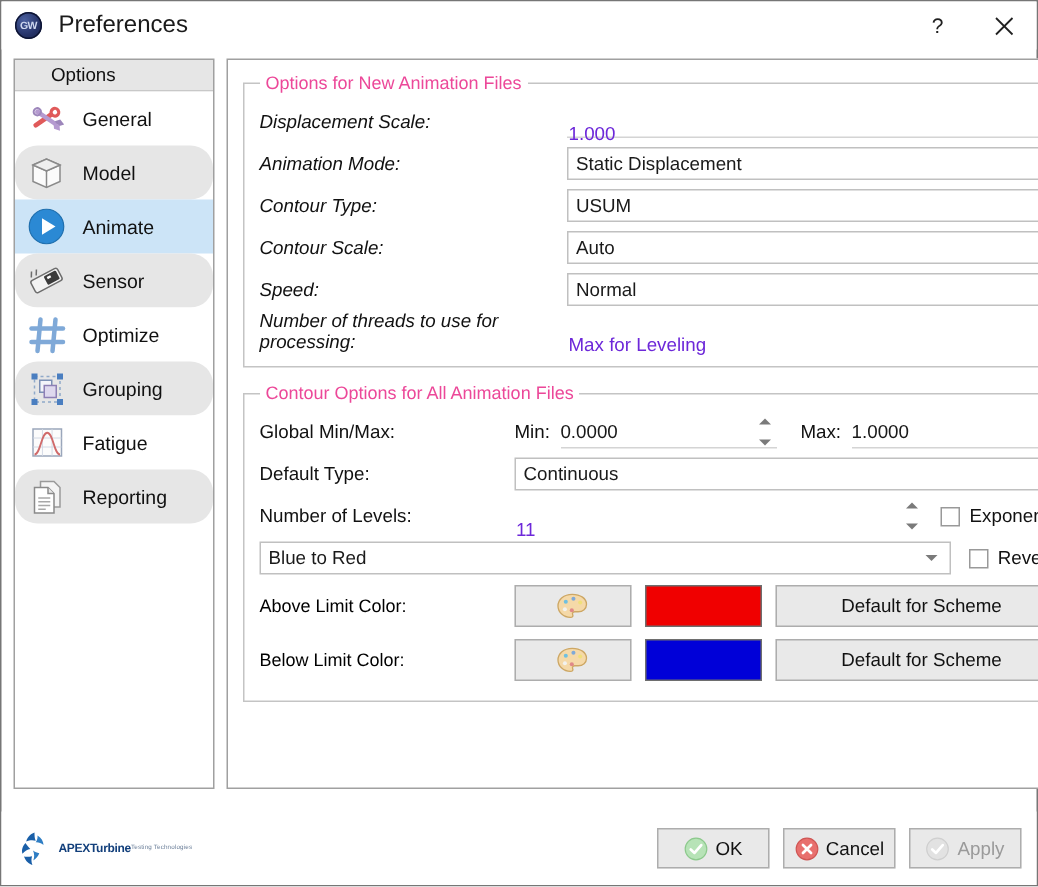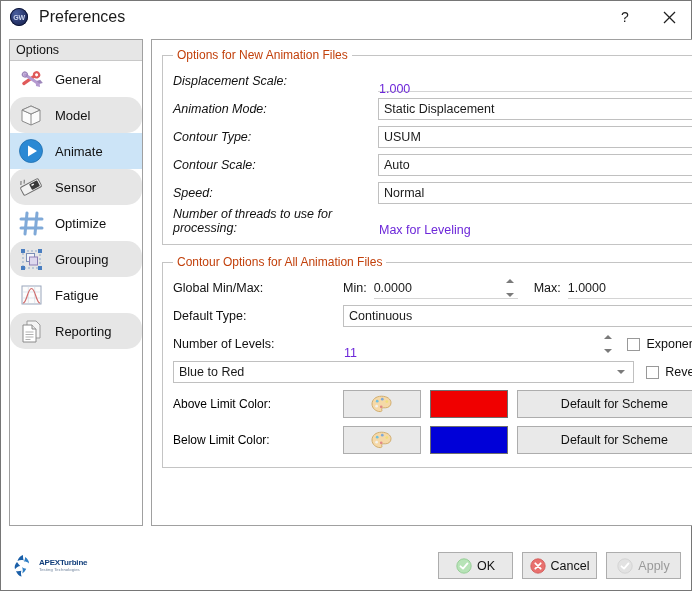--- a/index.html
+++ b/index.html
@@ -94,21 +94,21 @@
     display: flex;
     flex-direction: column;
   }
   #sidebar-header {
     height: 21px;
     flex: 0 0 21px;
     background: #e6e6e6;
     border-bottom: 1px solid #c8c8c8;
     display: flex;
     align-items: center;
-    padding-left: 6px;
+    padding-left: 24px;
     box-sizing: border-box;
     font-size: 12.5px;
     color: #111;
   }
   .nav-item {
     height: 36px;
     flex: 0 0 36px;
     display: flex;
     align-items: center;
     padding-left: 6px;
@@ -144,21 +144,21 @@
   }
   fieldset.group {
     border: 1px solid #c4c4c4;
     margin: 0 0 10px 0;
     padding: 4px 10px 10px 10px;
     box-sizing: border-box;
   }
   fieldset.group > legend {
     padding: 0 4px;
     font-size: 12px;
-    color: #c2410c;
+    color: #ec4899;
   }
   .row {
     display: flex;
     align-items: center;
     height: 26px;
     margin-top: 2px;
   }
   .row .lbl {
     font-size: 12.5px;
     color: #111;
@@ -315,21 +315,21 @@
     padding: 0 10px 0 10px;
     box-sizing: border-box;
     background: #ffffff;
   }
   #brand {
     display: flex;
     align-items: center;
     flex: 0 0 auto;
   }
   #brand-mark { width: 26px; height: 26px; flex: 0 0 26px; }
-  #brand-text { margin-left: 2px; display: flex; flex-direction: column; line-height: 1; }
+  #brand-text { margin-left: 2px; display: flex; line-height: 1; }
   #brand-name { font-size: 8px; font-weight: bold; color: #123f7b; letter-spacing: -0.2px; }
   #brand-sub { font-size: 4.2px; color: #6b7f99; letter-spacing: 0.1px; margin-top: 1px; }
   #footer-spacer { flex: 1 1 auto; }
   .dlg-btn {
     width: 75px;
     height: 27px;
     border: 1px solid #adadad;
     background: #e9e9e9;
     box-sizing: border-box;
     display: flex;

